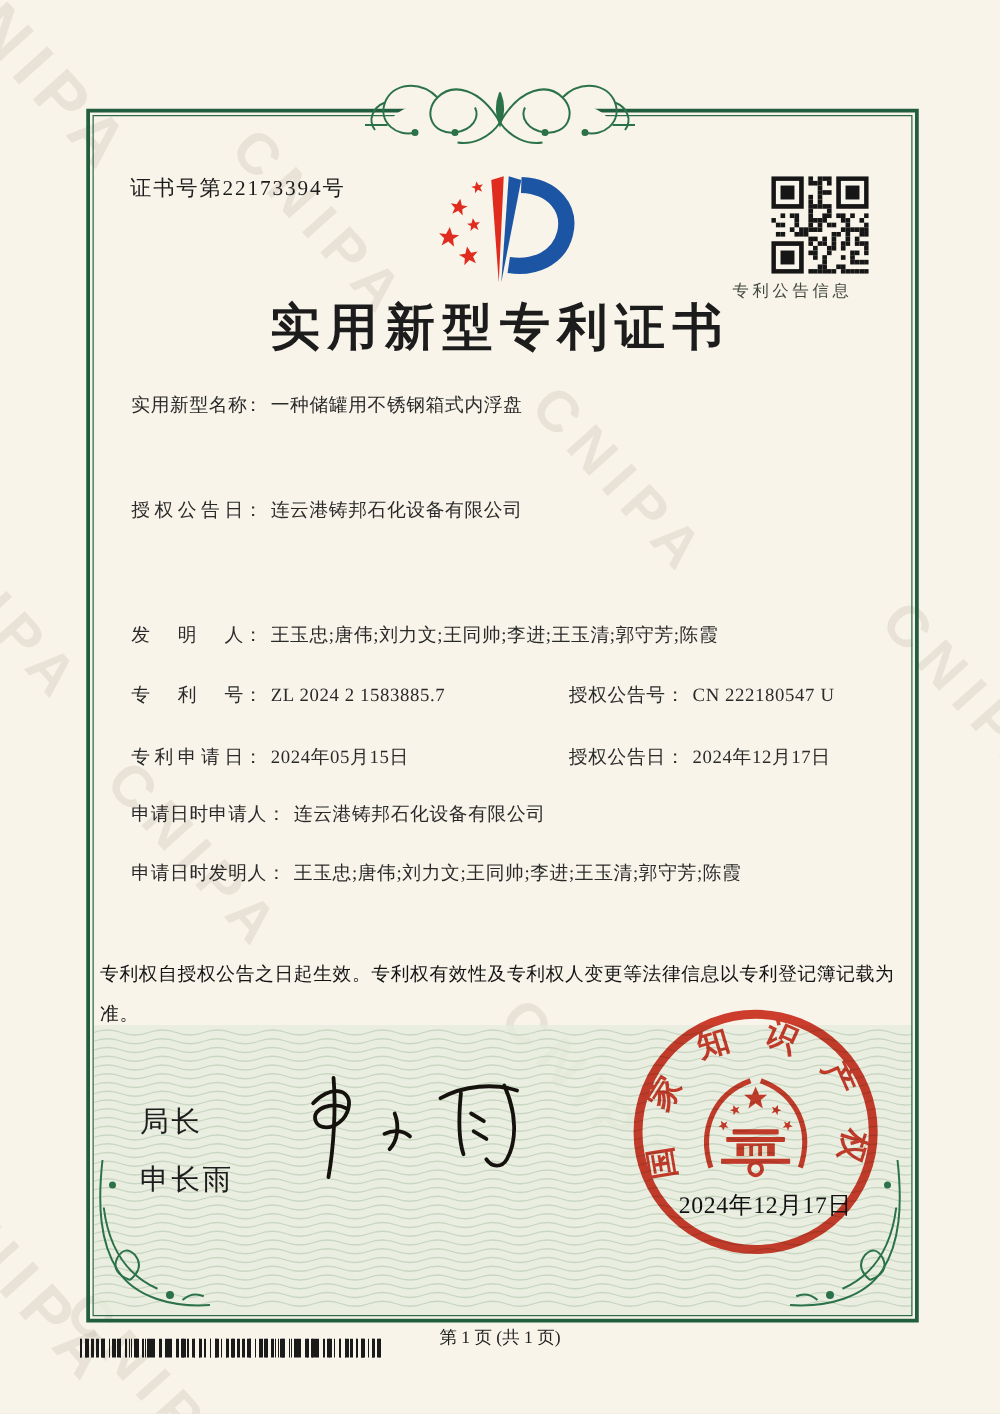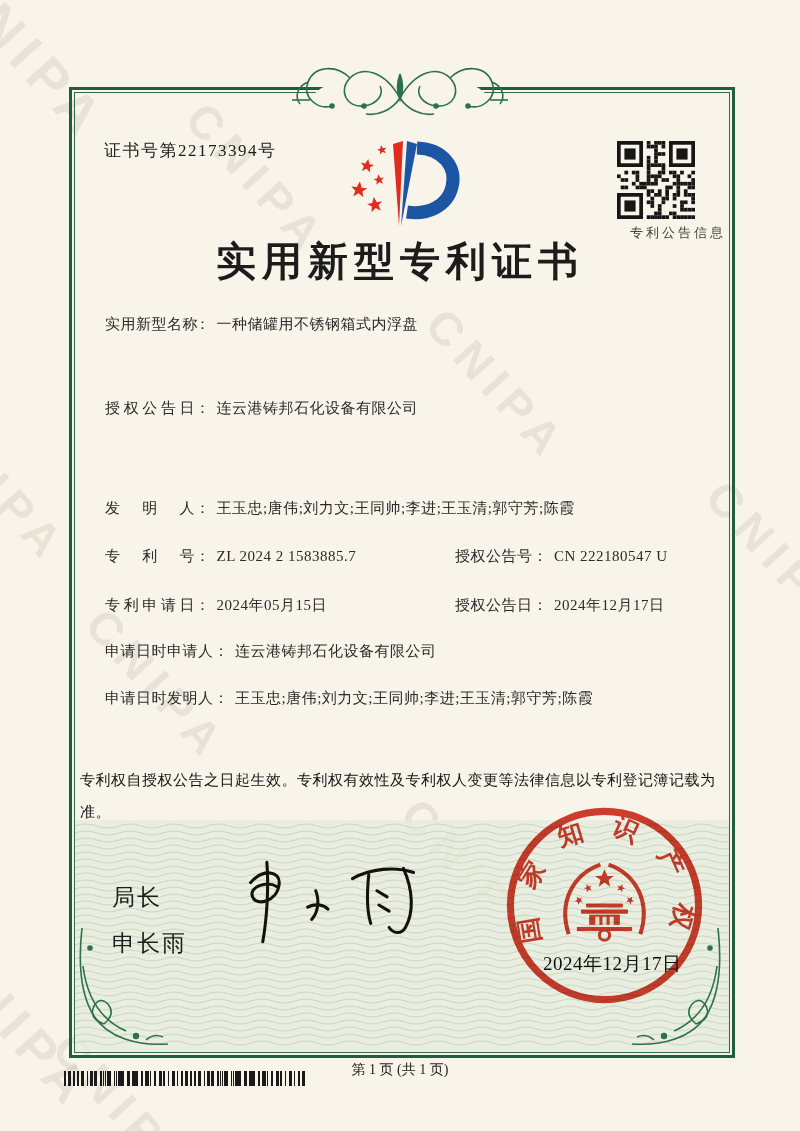--- a/index.html
+++ b/index.html
@@ -25,21 +25,21 @@
   .corner{position:absolute;width:92px;height:122px;}
   .corner.bl{left:76px;top:928px;}
   .corner.br{left:632px;top:928px;transform:scaleX(-1);}
 
   
   .cert-no{position:absolute;left:104px;top:139px;font-size:17px;letter-spacing:1.5px;}
   .logo{position:absolute;left:335px;top:134px;width:135px;height:104px;}
   .doc-title{position:absolute;left:0;top:234px;width:100%;text-align:center;
              font-size:40px;font-weight:700;letter-spacing:6px;}
   .qr{position:absolute;left:617px;top:141px;width:78px;height:78px;}
-  .qr-label{position:absolute;left:586px;top:224px;width:140px;text-align:right;
+  .qr-label{position:absolute;left:586px;top:224px;width:140px;text-align:left;
             font-size:13px;letter-spacing:3px;color:#3f463c;}
 
   
   .row{position:absolute;left:105px;width:600px;height:22px;font-size:15px;
        letter-spacing:.5px;color:#2a2a2a;white-space:nowrap;}
   .lbl{display:inline-block;width:90px;text-align:justify;text-align-last:justify;}
   .lbl.auto{width:auto;text-align-last:auto;}
   .sep{margin-right:6px;}
   .pair2{position:absolute;left:350px;top:0;}
   .pair2 .lbl{width:auto;text-align-last:auto;}

